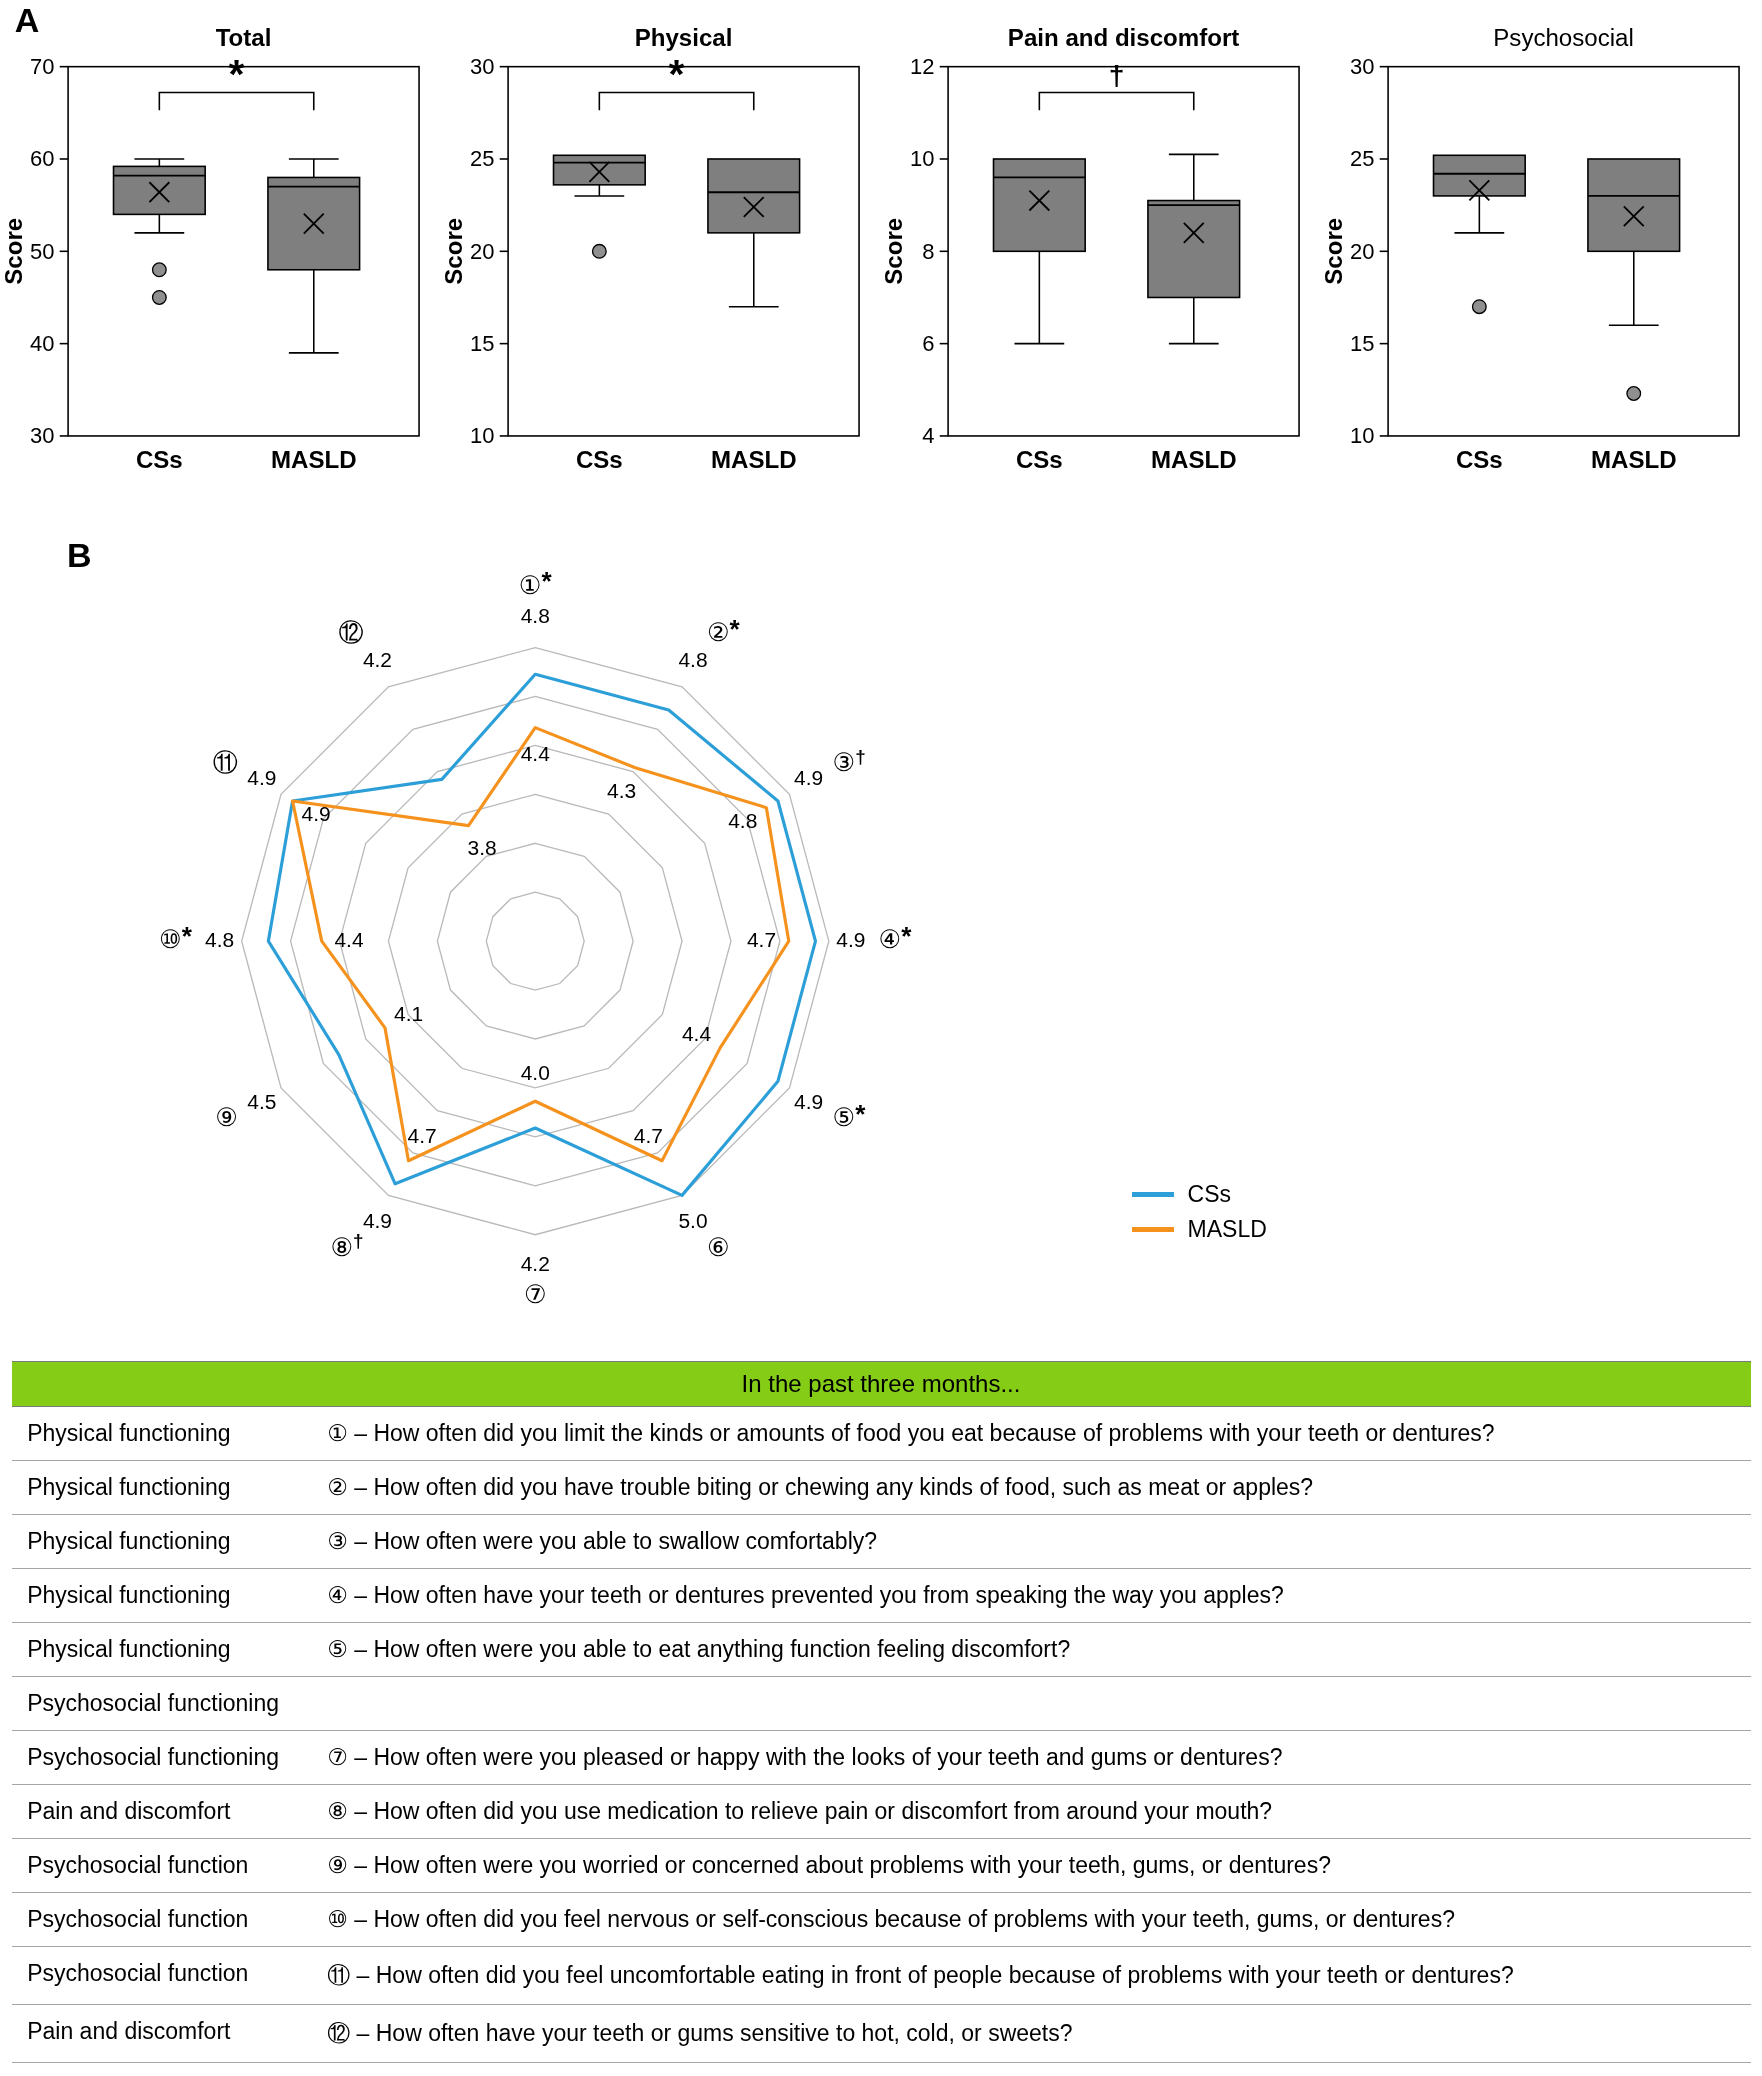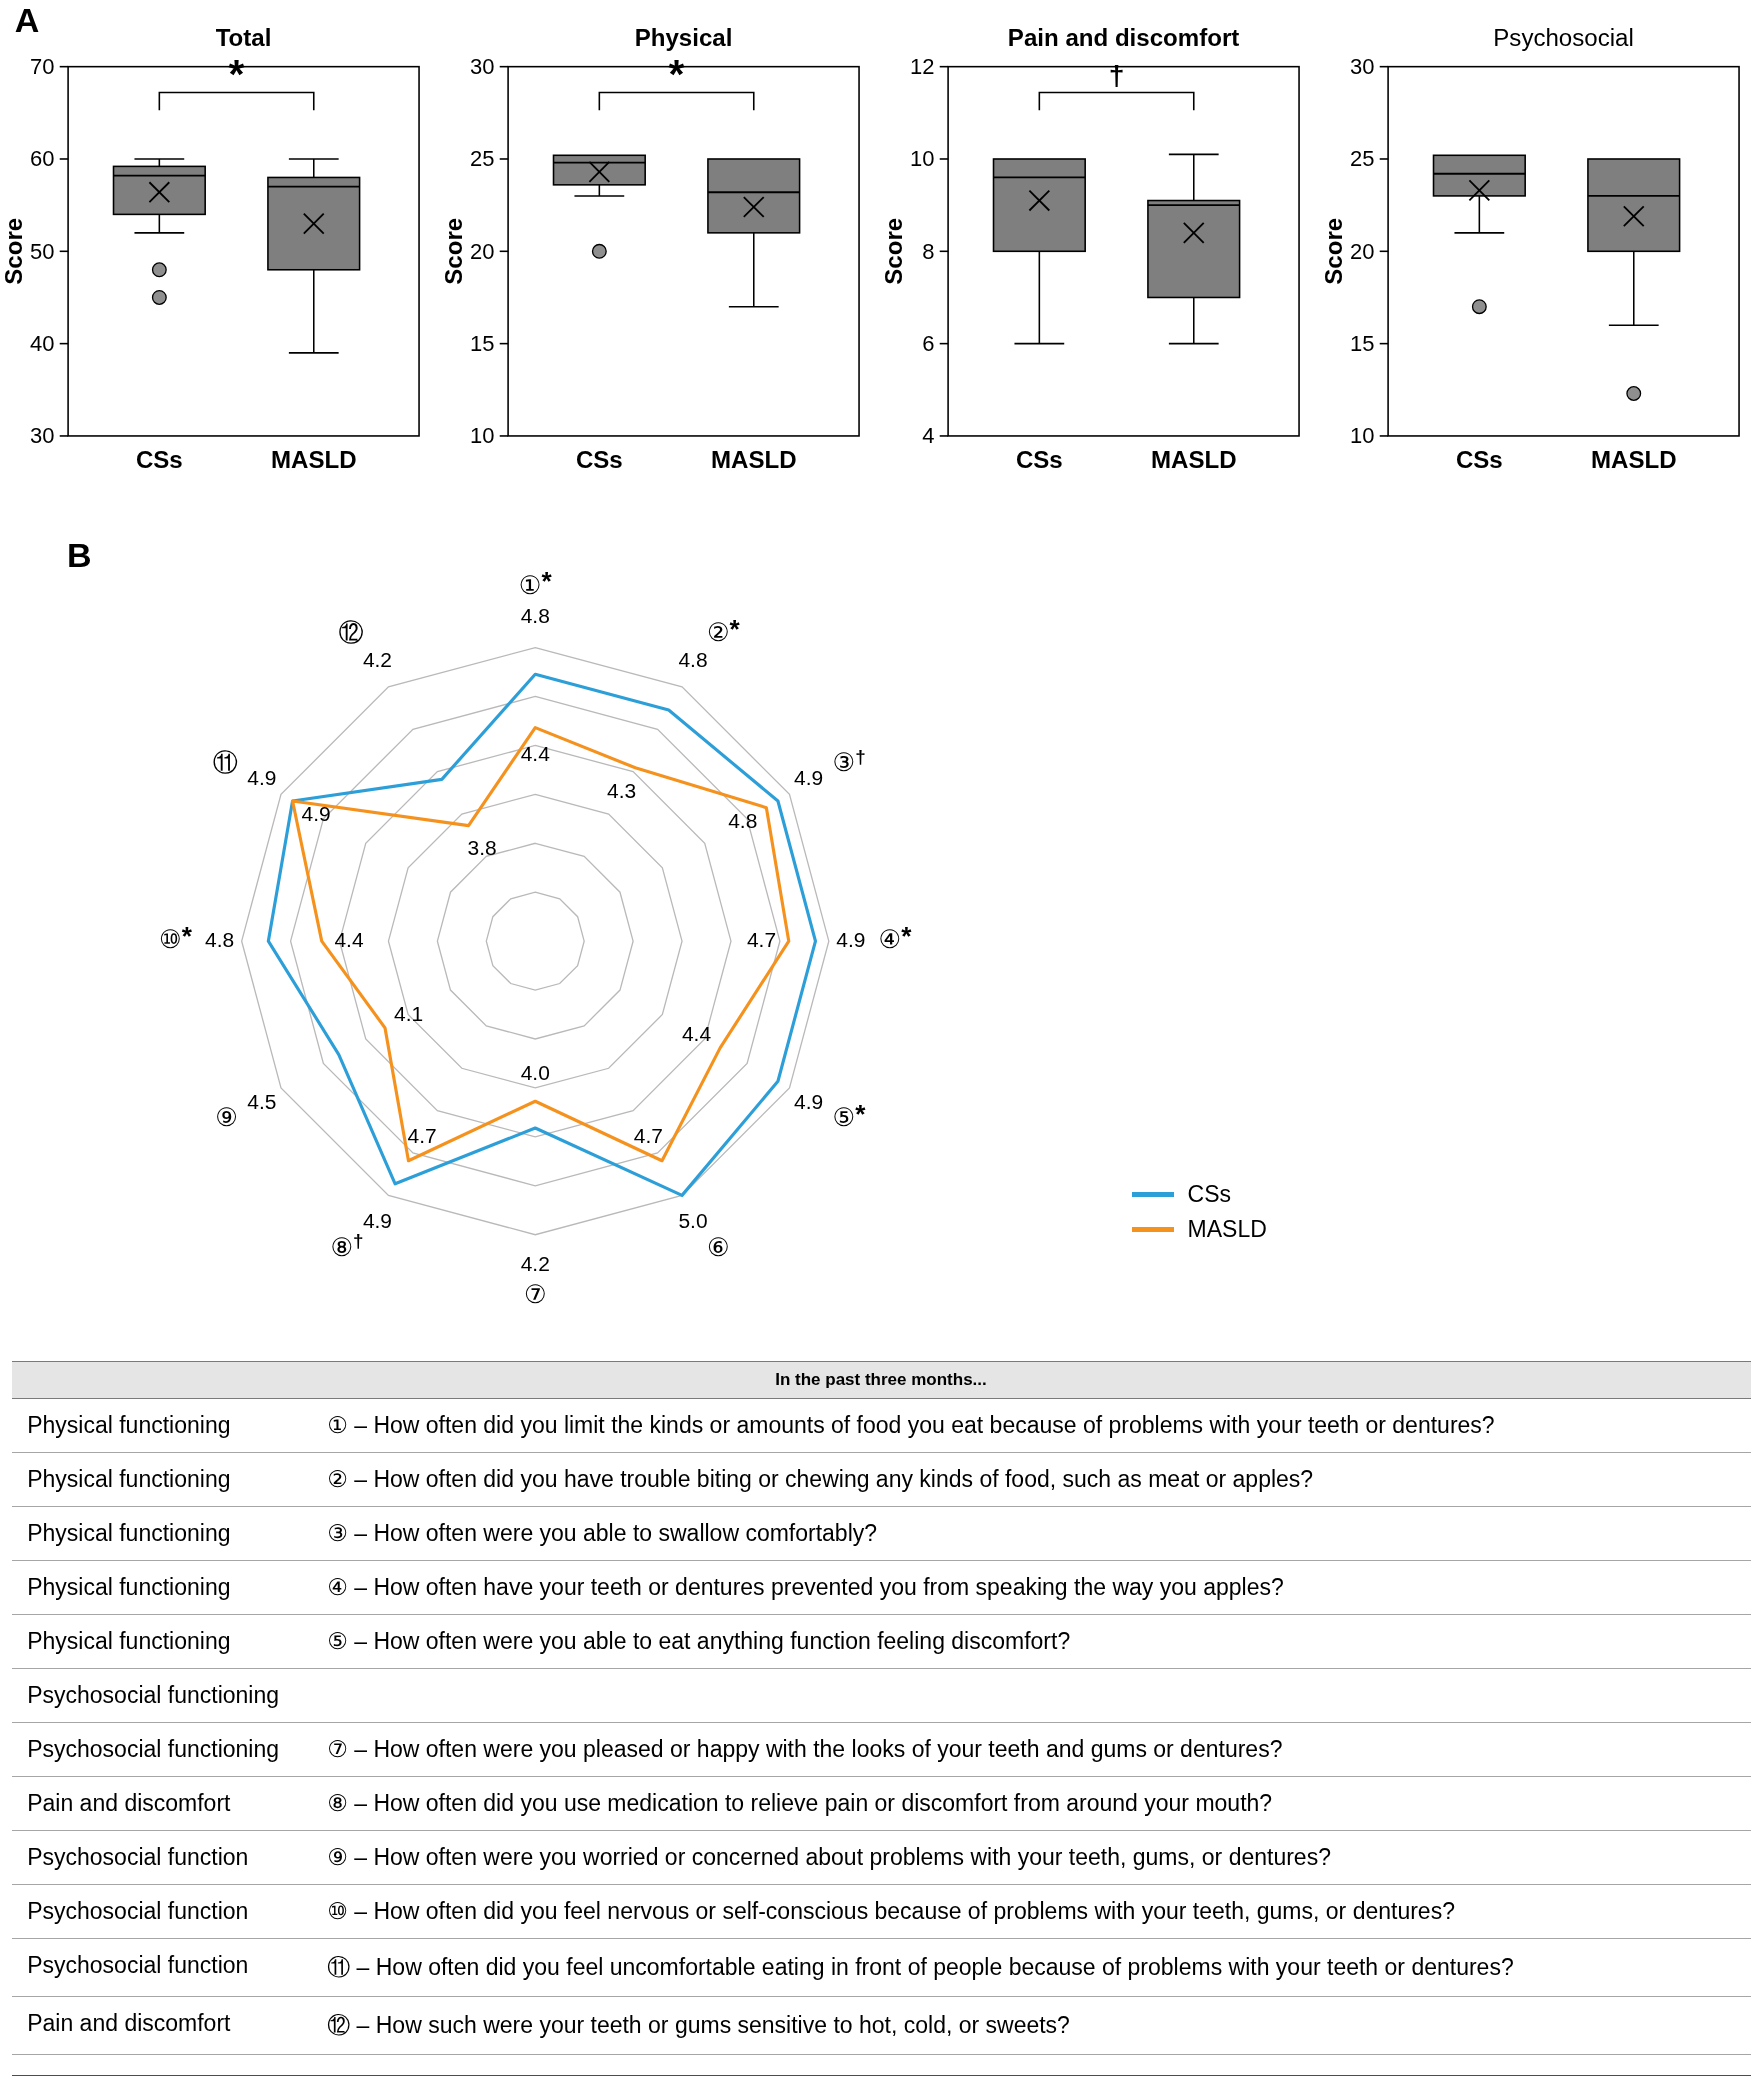--- a/index.html
+++ b/index.html
@@ -11,22 +11,22 @@
   .panel-label { position:absolute; font-size:34px; font-weight:bold; }
   #panel-a-label { left:14.7px; top:1px; }
   #panel-b-label { left:67px; top:536px; }
   #boxplots { position:absolute; left:0; top:14px; display:flex; }
   #radar-wrap { position:absolute; left:10.5px; top:540px; width:1038px; height:818px; }
   #legend { position:absolute; left:1132px; top:1177px; }
   .legend-item { display:flex; align-items:center; gap:13.6px; height:35px; font-size:23px; }
   .legend-swatch { display:inline-block; width:42px; height:4.2px; }
   #qtable { position:absolute; left:11.5px; top:1361px; width:1739px; }
   .t-header {
-    background:#e5e5e5; border-top:1.6px solid #7a7a7a; border-bottom:1.6px solid #7a7a7a;
-    text-align:center; font-weight:bold; font-size:17px; padding:7.9px 0;
+    background:#84cc16; border-top:1.6px solid #7a7a7a; border-bottom:1.6px solid #7a7a7a;
+    text-align:center; font-weight:normal; font-size:24px; padding:7.9px 0;
   }
   .t-row { display:flex; border-bottom:1px solid #a6a6a6; font-size:23px; align-items:flex-start; }
   .t-cat { width:301px; padding:13px 5.2px 13px 15.7px; flex-shrink:0; }
   .t-q { flex:1; padding:13px 5.2px 13px 14.7px; }
   .t-bottom { height:23px; border-bottom:3.7px solid #4d4d4d; }
   svg text { font-family:"Liberation Sans","DejaVu Sans",sans-serif; }
 </style>
 </head>
 <body>
 
@@ -266,18 +266,18 @@
       <div class="t-row">
         <div class="t-cat">Psychosocial function</div>
         <div class="t-q">⑩ – How often did you feel nervous or self-conscious because of problems with your teeth, gums, or dentures?</div>
       </div>
       <div class="t-row">
         <div class="t-cat">Psychosocial function</div>
         <div class="t-q">⑪ – How often did you feel uncomfortable eating in front of people because of problems with your teeth or dentures?</div>
       </div>
       <div class="t-row">
         <div class="t-cat">Pain and discomfort</div>
-        <div class="t-q">⑫ – How such were your teeth or gums sensitive to hot, cold, or sweets?</div>
+        <div class="t-q">⑫ – How often have your teeth or gums sensitive to hot, cold, or sweets?</div>
       </div>
     </div>
   <div class="t-bottom"></div>
 </div>
 
 
 </body></html>

